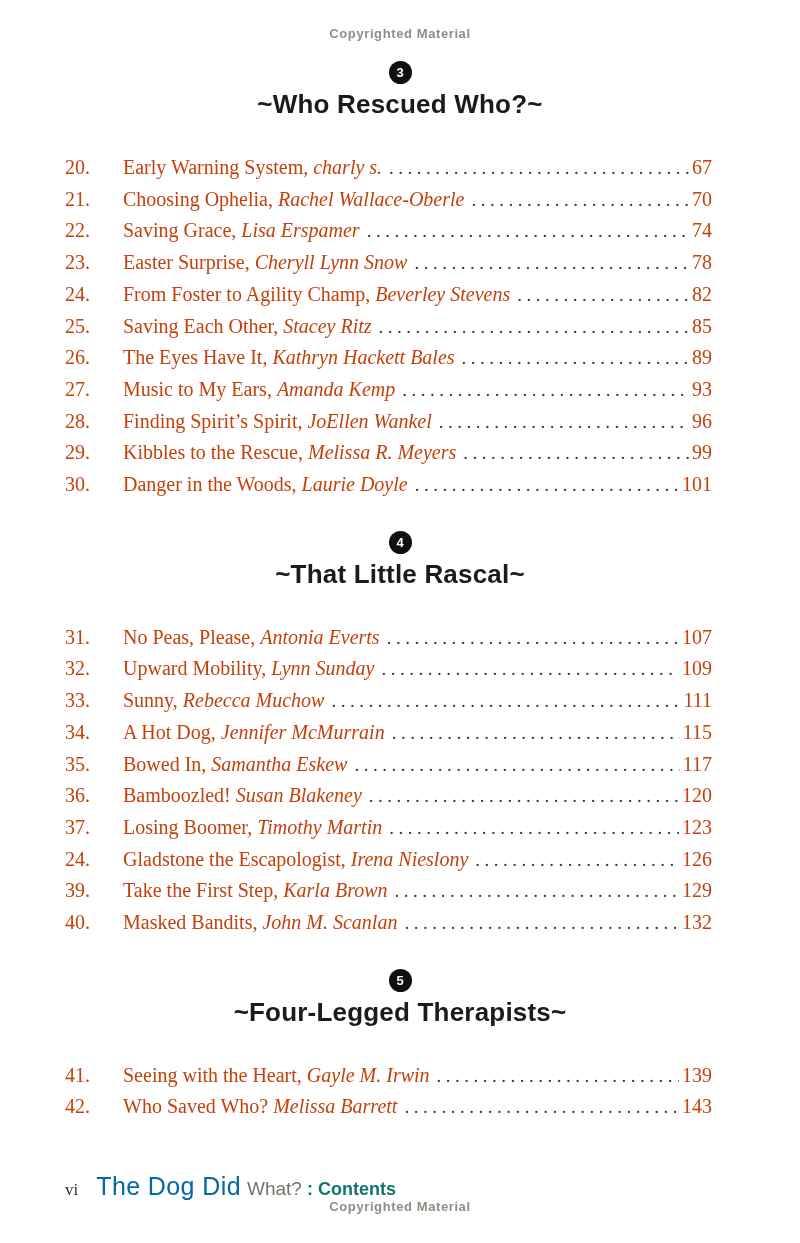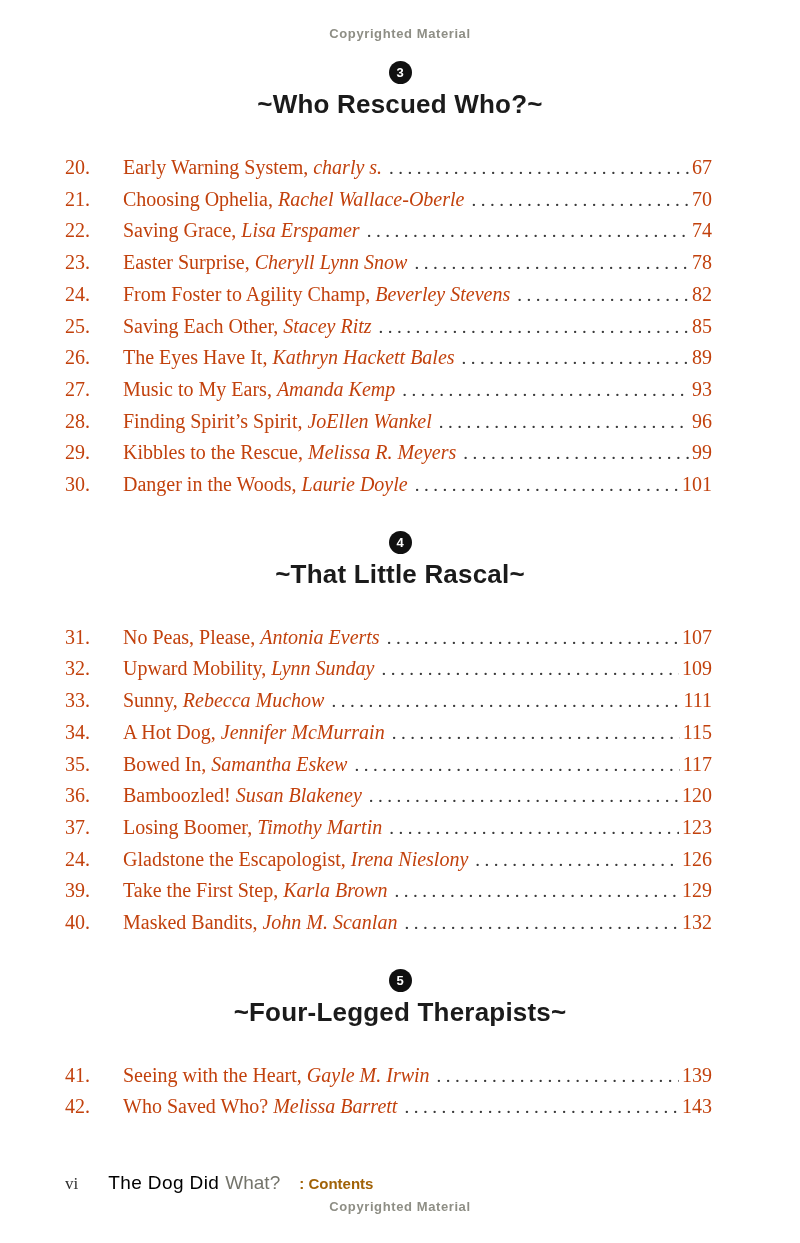--- a/index.html
+++ b/index.html
@@ -40,23 +40,23 @@
     content:"....................................................................................................................................................................";
     letter-spacing:4.5px; font-size:19px;
   }
   .pagenum { flex:none; }
   .footer {
     position:absolute; left:65px; top:1172px;
     display:flex; align-items:baseline;
     font-family:"Liberation Sans", sans-serif;
   }
   .footer .pg { font-family:"Liberation Serif", serif; font-size:17px; color:#2f2f2f; margin-right:18px; }
-  .footer .t-light { font-size:19px; font-weight:400; color:#000000; letter-spacing:0.4px;margin-left:12px; }
+  .footer .t-light { font-size:25px; font-weight:400; color:#0369a1; letter-spacing:0.4px; }
   .footer .t-bold  { font-size:19px; font-weight:400; color:#74746b; margin-left:6px; }
-  .footer .t-contents { font-size:15px; font-weight:700; color:#a16207; margin-left:19px; }
+  .footer .t-contents { font-size:18px; font-weight:700; color:#0f766e; margin-left:5px; }
   .copyright-bottom {
     position:absolute; left:0; right:0; top:1199px; text-align:center;
     font-family:"Liberation Sans", sans-serif; font-weight:bold;
     font-size:13px; letter-spacing:0.6px; color:#8e8e85;
   }
 </style>
 </head>
 <body>
 
 <div class="page">

